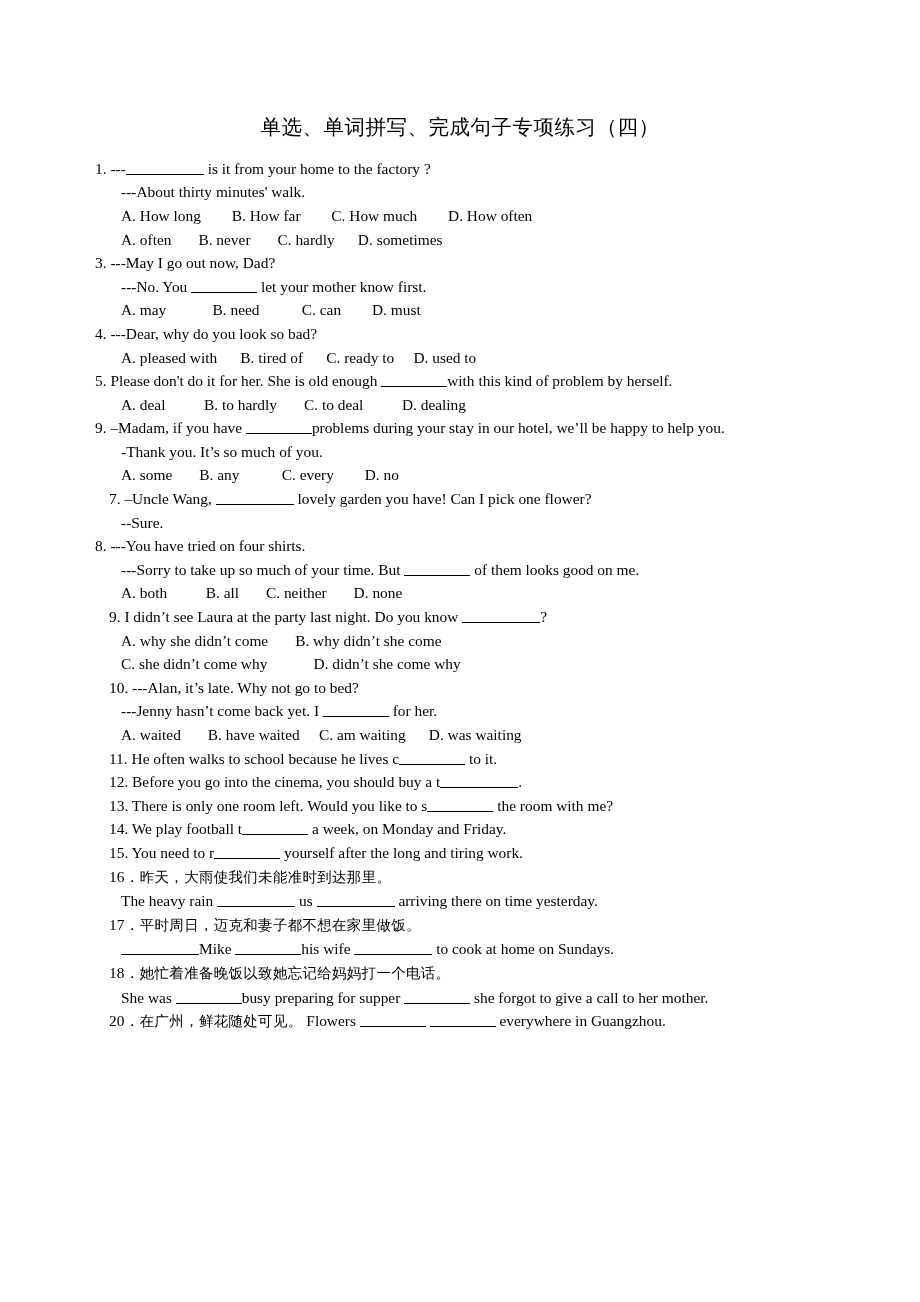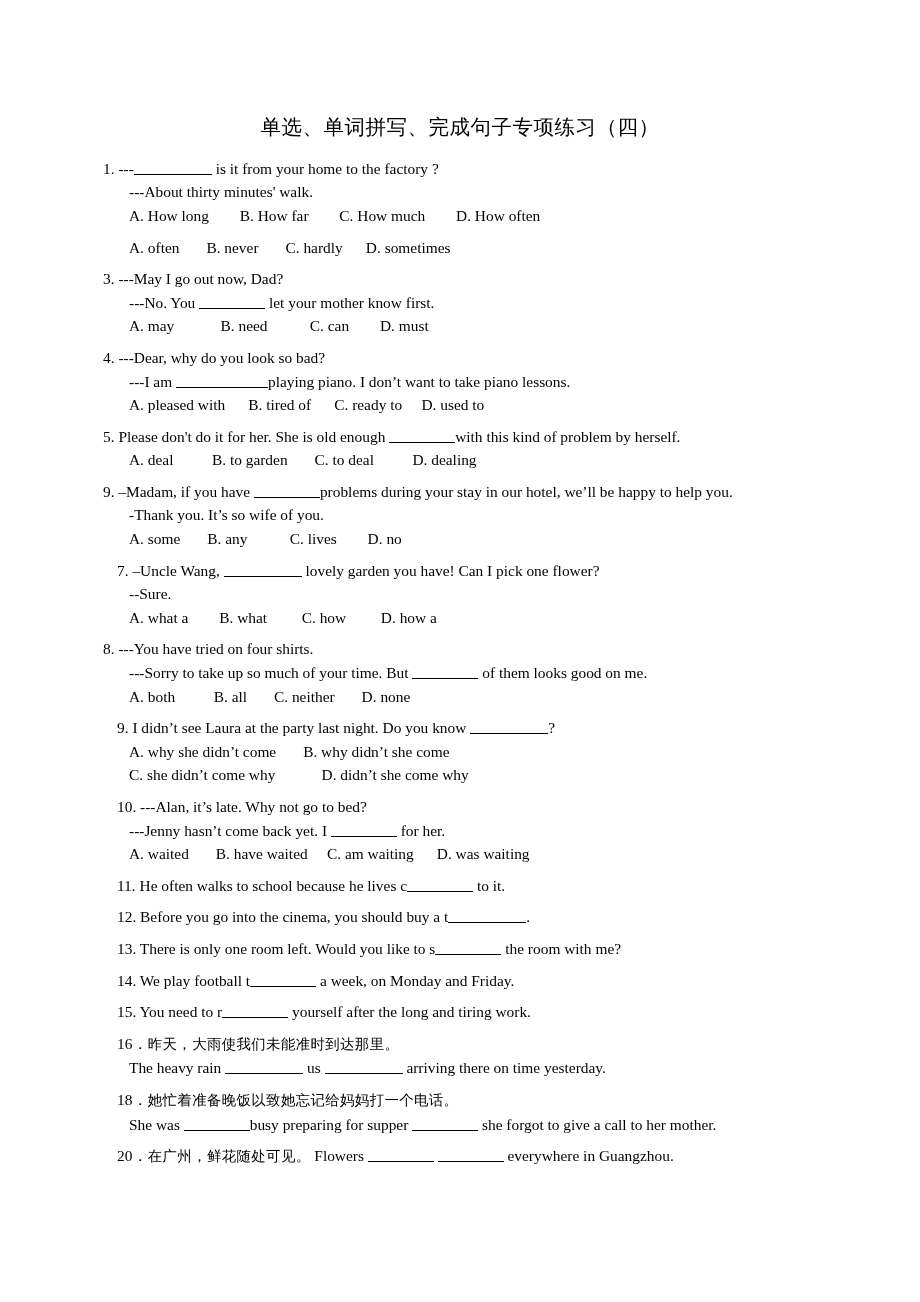--- a/index.html
+++ b/index.html
@@ -34,21 +34,21 @@
     font-size: 20.5px;
     line-height: 1.5;
     letter-spacing: 0.5px;
     margin: 0 0 14px 0;
     font-weight: normal;
     font-family: "Liberation Serif", "DejaVu Serif", serif;
   }
   .q {
     font-size: 15.4px;
     line-height: 23.6px;
-    margin: 8px;
+    margin: 0;
     text-align: justify;
     text-justify: inter-word;
     white-space: normal;
   }
   .q.stem-justify {
     text-align: justify;
   }
   .line {
     display: block;
   }
@@ -100,39 +100,37 @@
     </div>
 
     <div class="q">
       <span class="line">3. ---May I go out now, Dad?</span>
       <span class="line ind2"><span>---No. You </span><span class="blank b-m"></span><span> let your mother know first.</span></span>
       <span class="opts"><span>A. may</span>            <span>B. need</span>           <span>C. can</span>        <span>D. must</span></span>
     </div>
 
     <div class="q">
       <span class="line">4. ---Dear, why do you look so bad?</span>
-      <span class="line ind2"><span>---I am </span><span class="blank b-xl"></span><span>playing piano. I don’t want to take piano lessons.</span></span>
       <span class="opts"><span>A. pleased with</span>      <span>B. tired of</span>      <span>C. ready to</span>     <span>D. used to</span></span>
     </div>
 
     <div class="q">
       <span class="line"><span>5. Please don't do it for her. She is old enough </span><span class="blank b-m"></span><span>with this kind of problem by herself.</span></span>
-      <span class="opts"><span>A. deal</span>          <span>B. to garden</span>       <span>C. to deal</span>          <span>D. dealing</span></span>
+      <span class="opts"><span>A. deal</span>          <span>B. to hardly</span>       <span>C. to deal</span>          <span>D. dealing</span></span>
     </div>
 
     <div class="q">
       <span class="line"><span>9. –Madam, if you have </span><span class="blank b-m"></span><span>problems during your stay in our hotel, we’ll be happy to help you.</span></span>
-      <span class="line ind2">-Thank you. It’s so wife of you.</span>
-      <span class="opts"><span>A. some</span>       <span>B. any</span>           <span>C. lives</span>        <span>D. no</span></span>
+      <span class="line ind2">-Thank you. It’s so much of you.</span>
+      <span class="opts"><span>A. some</span>       <span>B. any</span>           <span>C. every</span>        <span>D. no</span></span>
     </div>
 
     <div class="q">
       <span class="line ind3"><span>7. –Uncle Wang, </span><span class="blank b-l"></span><span> lovely garden you have! Can I pick one flower?</span></span>
       <span class="line ind2">--Sure.</span>
-      <span class="opts"><span>A. what a</span>        <span>B. what</span>         <span>C. how</span>         <span>D. how a</span></span>
     </div>
 
     <div class="q">
       <span class="line">8. ---You have tried on four shirts.</span>
       <span class="line ind2"><span>---Sorry to take up so much of your time. But </span><span class="blank b-m"></span><span> of them looks good on me.</span></span>
       <span class="opts"><span>A. both</span>          <span>B. all</span>       <span>C. neither</span>       <span>D. none</span></span>
     </div>
 
     <div class="q">
       <span class="line ind3"><span>9. I didn’t see Laura at the party last night. Do you know </span><span class="blank b-l"></span><span>?</span></span>
@@ -164,20 +162,24 @@
 
     <div class="q">
       <span class="line ind3"><span>15. You need to r</span><span class="blank b-m"></span><span> yourself after the long and tiring work.</span></span>
     </div>
 
     <div class="q">
       <span class="line ind3"><span class="num-cn">16．</span><span class="cn">昨天，大雨使我们未能准时到达那里。</span></span>
       <span class="line ind2"><span>The heavy rain </span><span class="blank b-l"></span><span> us </span><span class="blank b-l"></span><span> arriving there on time yesterday.</span></span>
     </div>
 
+    <div class="q">
+      <span class="line ind3"><span class="num-cn">17．</span><span class="cn">平时周日，迈克和妻子都不想在家里做饭。</span></span>
+      <span class="line ind2"><span></span><span class="blank b-l"></span><span>Mike </span><span class="blank b-m"></span><span>his wife </span><span class="blank b-l"></span><span> to cook at home on Sundays.</span></span>
+    </div>
 
     <div class="q">
       <span class="line ind3"><span class="num-cn">18．</span><span class="cn">她忙着准备晚饭以致她忘记给妈妈打一个电话。</span></span>
       <span class="line ind2"><span>She was </span><span class="blank b-m"></span><span>busy preparing for supper </span><span class="blank b-m"></span><span> she forgot to give a call to her mother.</span></span>
     </div>
 
 
     <div class="q">
       <span class="line ind3"><span class="num-cn">20．</span><span class="cn">在广州，鲜花随处可见。</span><span> Flowers </span><span class="blank b-m"></span><span> </span><span class="blank b-m"></span><span> everywhere in Guangzhou.</span></span>
     </div>

